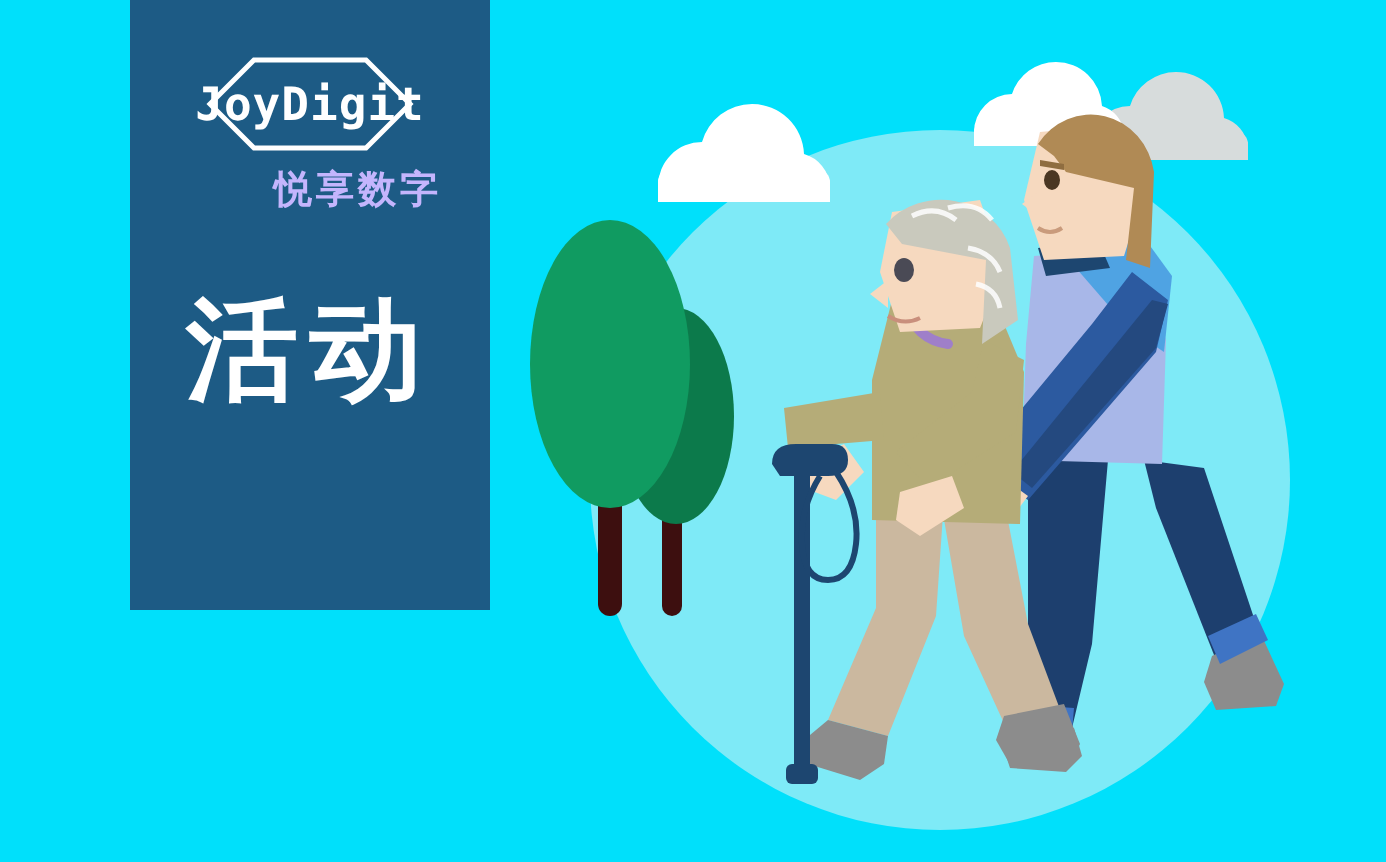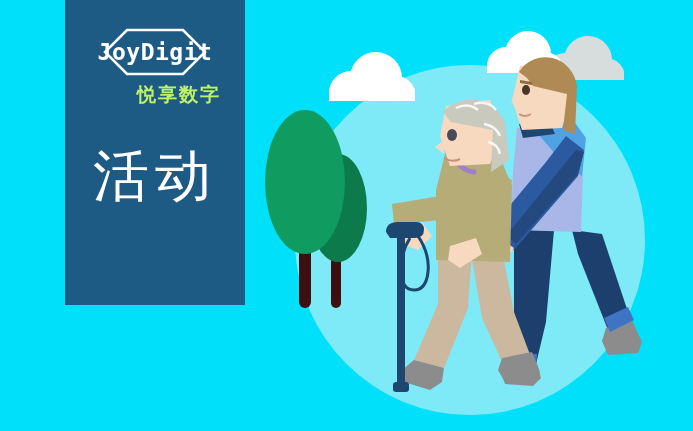--- a/index.html
+++ b/index.html
@@ -37,21 +37,21 @@
     text-align:center;
   }
   #logo-mark {
     position:relative;
     width:180px; height:52px;
   }
   #logo-mark svg { display:block; margin:0 auto; }
 
   #logo-sub {
     margin-top:4px;
-    color:#bef264;
+    color:#c4b5fd;
     font-size:19px;
     font-weight:bold;
     letter-spacing:2px;
     font-family:Liberation Sans, sans-serif;
     padding-left:48px;
   }
 
   #title-block {
     position:absolute;
     left:0; top:143px;
@@ -59,21 +59,21 @@
     text-align:center;
   }
   .title-line {
     color:#ffffff;
     font-size:56px;
     line-height:66px;
     letter-spacing:6px;
     font-family:"DejaVu Sans", sans-serif;
     white-space:nowrap;
   }
-  .title-line.light { font-weight:400; }
+  .title-line.light { font-weight:700; }
   .title-line.bold  { font-weight:bold; }
 </style>
 </head>
 <body>
 
 <div id="banner">
 
   <svg id="illustration" viewBox="0 0 693 431">
 
     <rect x="0" y="0" width="693" height="431" fill="#00e0fb"></rect>

